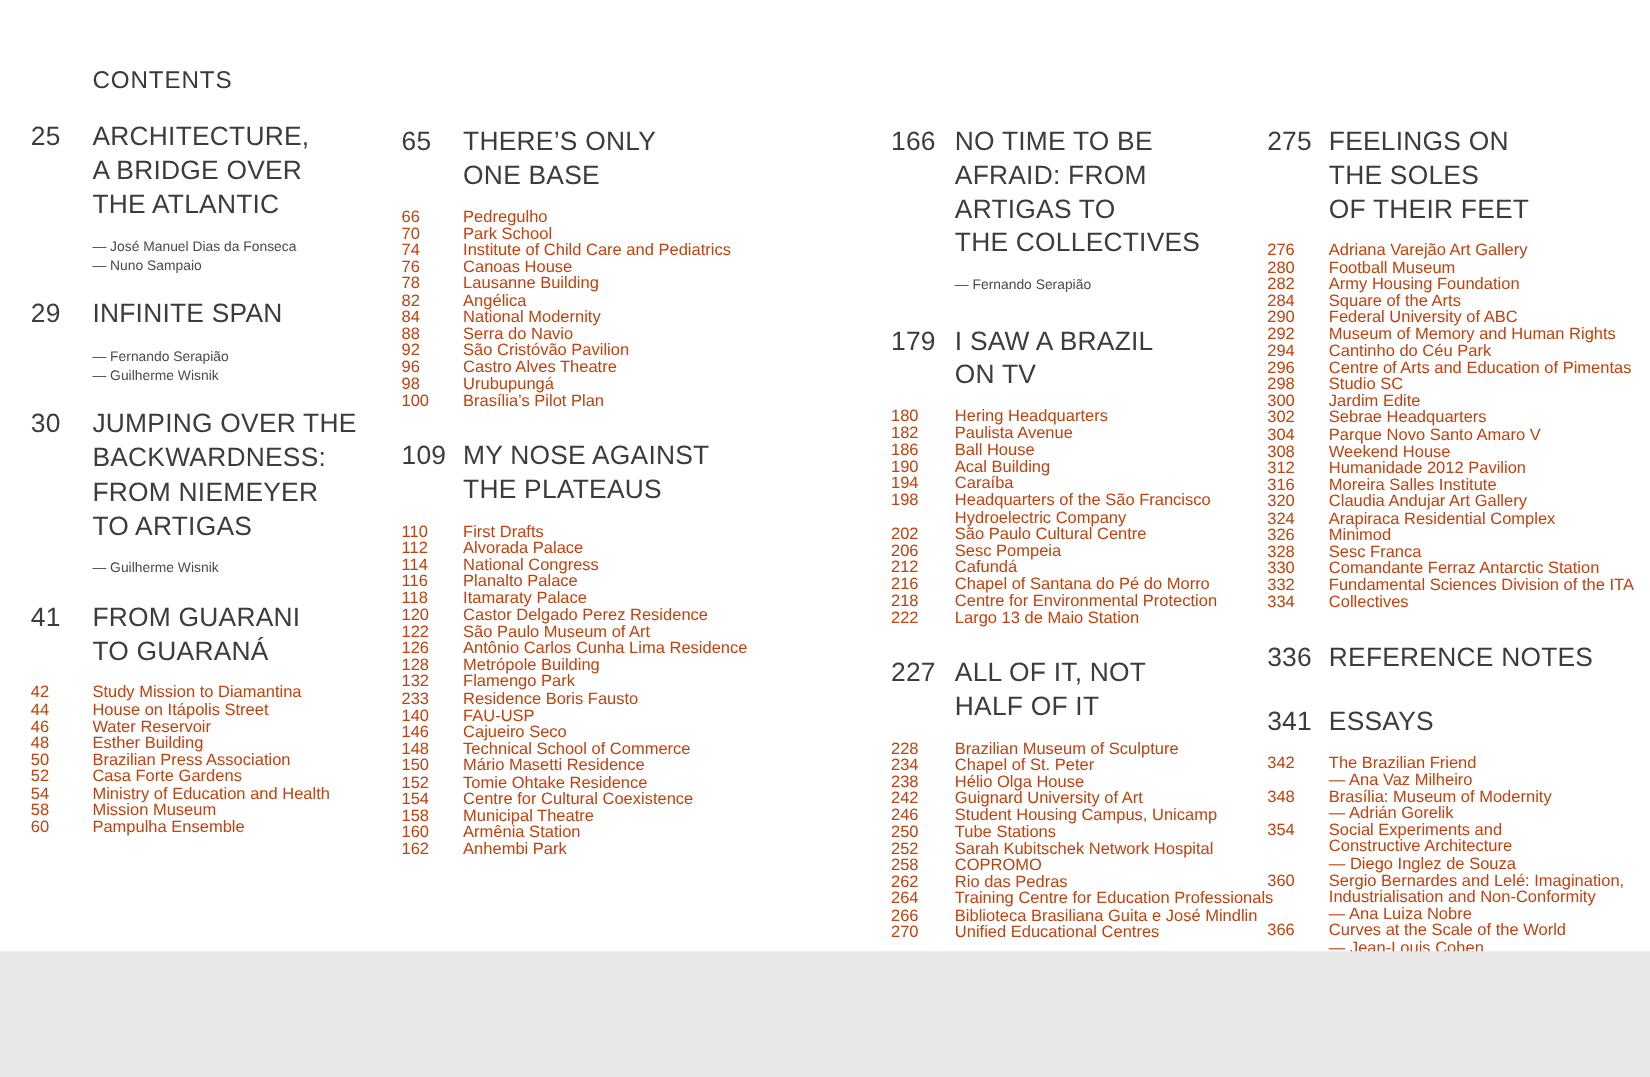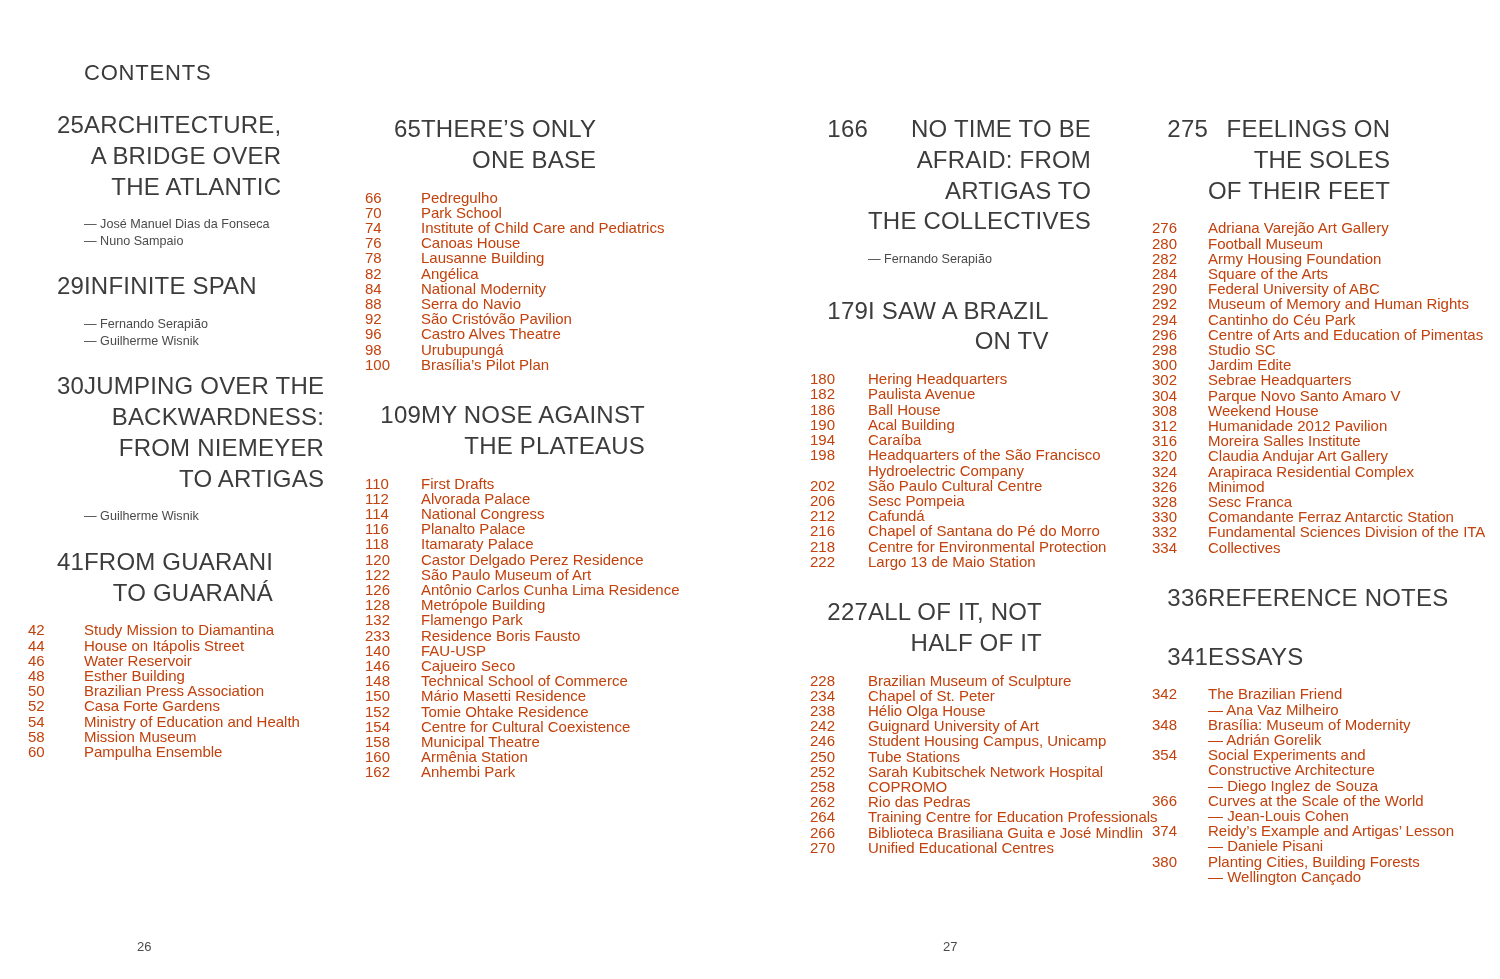--- a/index.html
+++ b/index.html
@@ -1,19 +1,19 @@
 <!DOCTYPE html>
 <html><head>
 <meta charset="utf-8">
 <style>
   html, body { margin: 0; padding: 0; background: #e8e8e8; }
   .spread {
     position: relative;
     width: 1500px;
-    height: 979px;
+    height: 865px;
     background: #ffffff;
     font-family: "Liberation Sans", sans-serif;
     color: #424242;
     overflow: hidden;
   }
   .contents-title {
     position: absolute;
     left: 84px;
     top: 60px;
     margin: 0;
@@ -27,21 +27,21 @@
   #col0 { left: 28px;   width: 330px; }
   #col1 { left: 365px;  width: 378px; }
   #col2 { left: 810px;  width: 338px; }
   #col3 { left: 1152px; width: 342px; }
 
   .section { margin-top: 28px; }
   .section:first-child { margin-top: 4px; }
   #col0 .section { margin-top: 22px; }
   #col0 .section:first-child { margin-top: 0; }
 
-  .sec-head { display: flex; align-items: flex-start; text-align: right; }
+  .sec-head { display: flex; align-items: flex-start; }
   .sec-num {
     flex: 0 0 56px;
     font-size: 24px;
     line-height: 30.8px;
     color: #3c3c3c;
     letter-spacing: 0.2px;
   }
   #col2 .sec-num, #col2 .item-num { flex-basis: 58px; }
   #col2 .authors { margin-left: 58px; }
   .sec-title {
@@ -768,20 +768,28 @@
           </div>
           <div class="item">
             <div class="item-num">354</div>
             <div class="item-text">
               <div class="entry-line">Social Experiments and</div>
               <div class="entry-line">Constructive Architecture</div>
               <div class="entry-line">— Diego Inglez de Souza</div>
             </div>
           </div>
           <div class="item">
+            <div class="item-num">360</div>
+            <div class="item-text">
+              <div class="entry-line">Sergio Bernardes and Lelé: Imagination,</div>
+              <div class="entry-line">Industrialisation and Non-Conformity</div>
+              <div class="entry-line">— Ana Luiza Nobre</div>
+            </div>
+          </div>
+          <div class="item">
             <div class="item-num">366</div>
             <div class="item-text">
               <div class="entry-line">Curves at the Scale of the World</div>
               <div class="entry-line">— Jean-Louis Cohen</div>
             </div>
           </div>
           <div class="item">
             <div class="item-num">374</div>
             <div class="item-text">
               <div class="entry-line">Reidy’s Example and Artigas’ Lesson</div>

